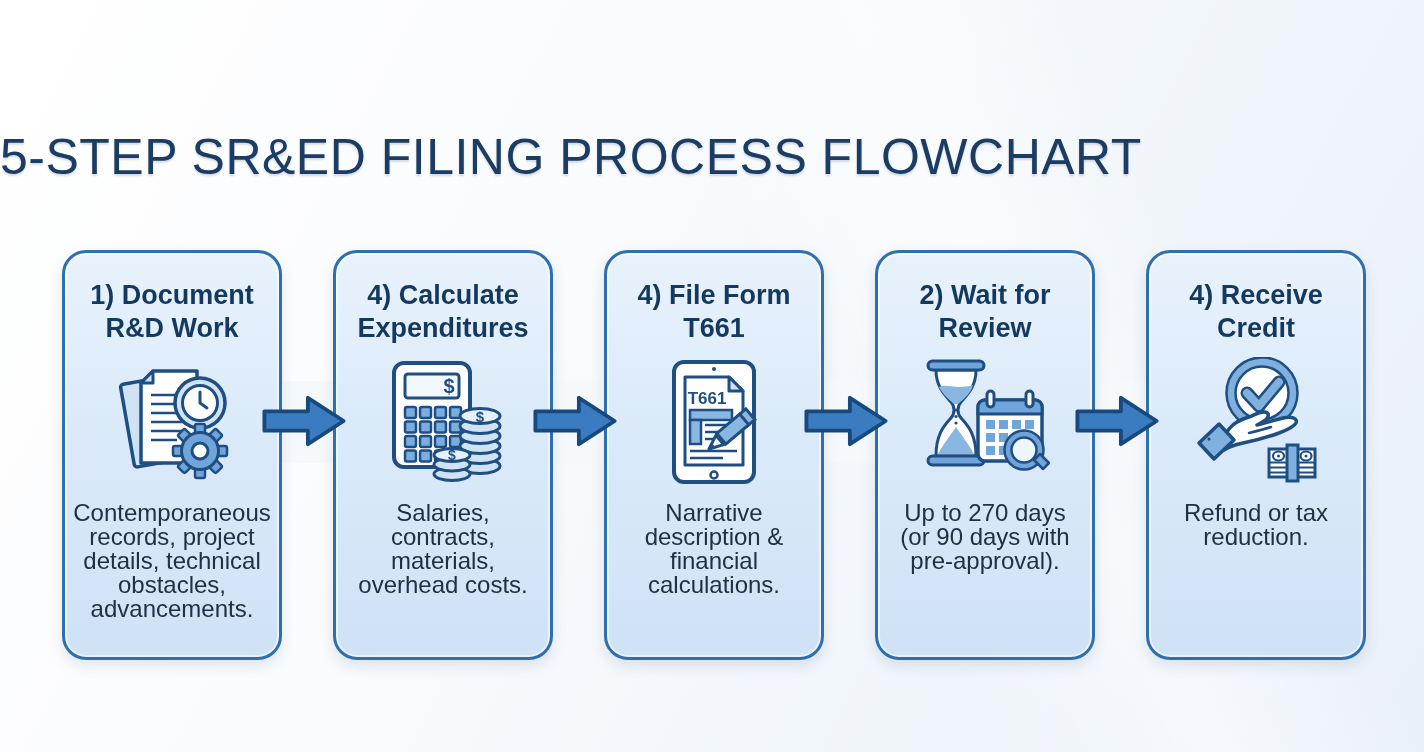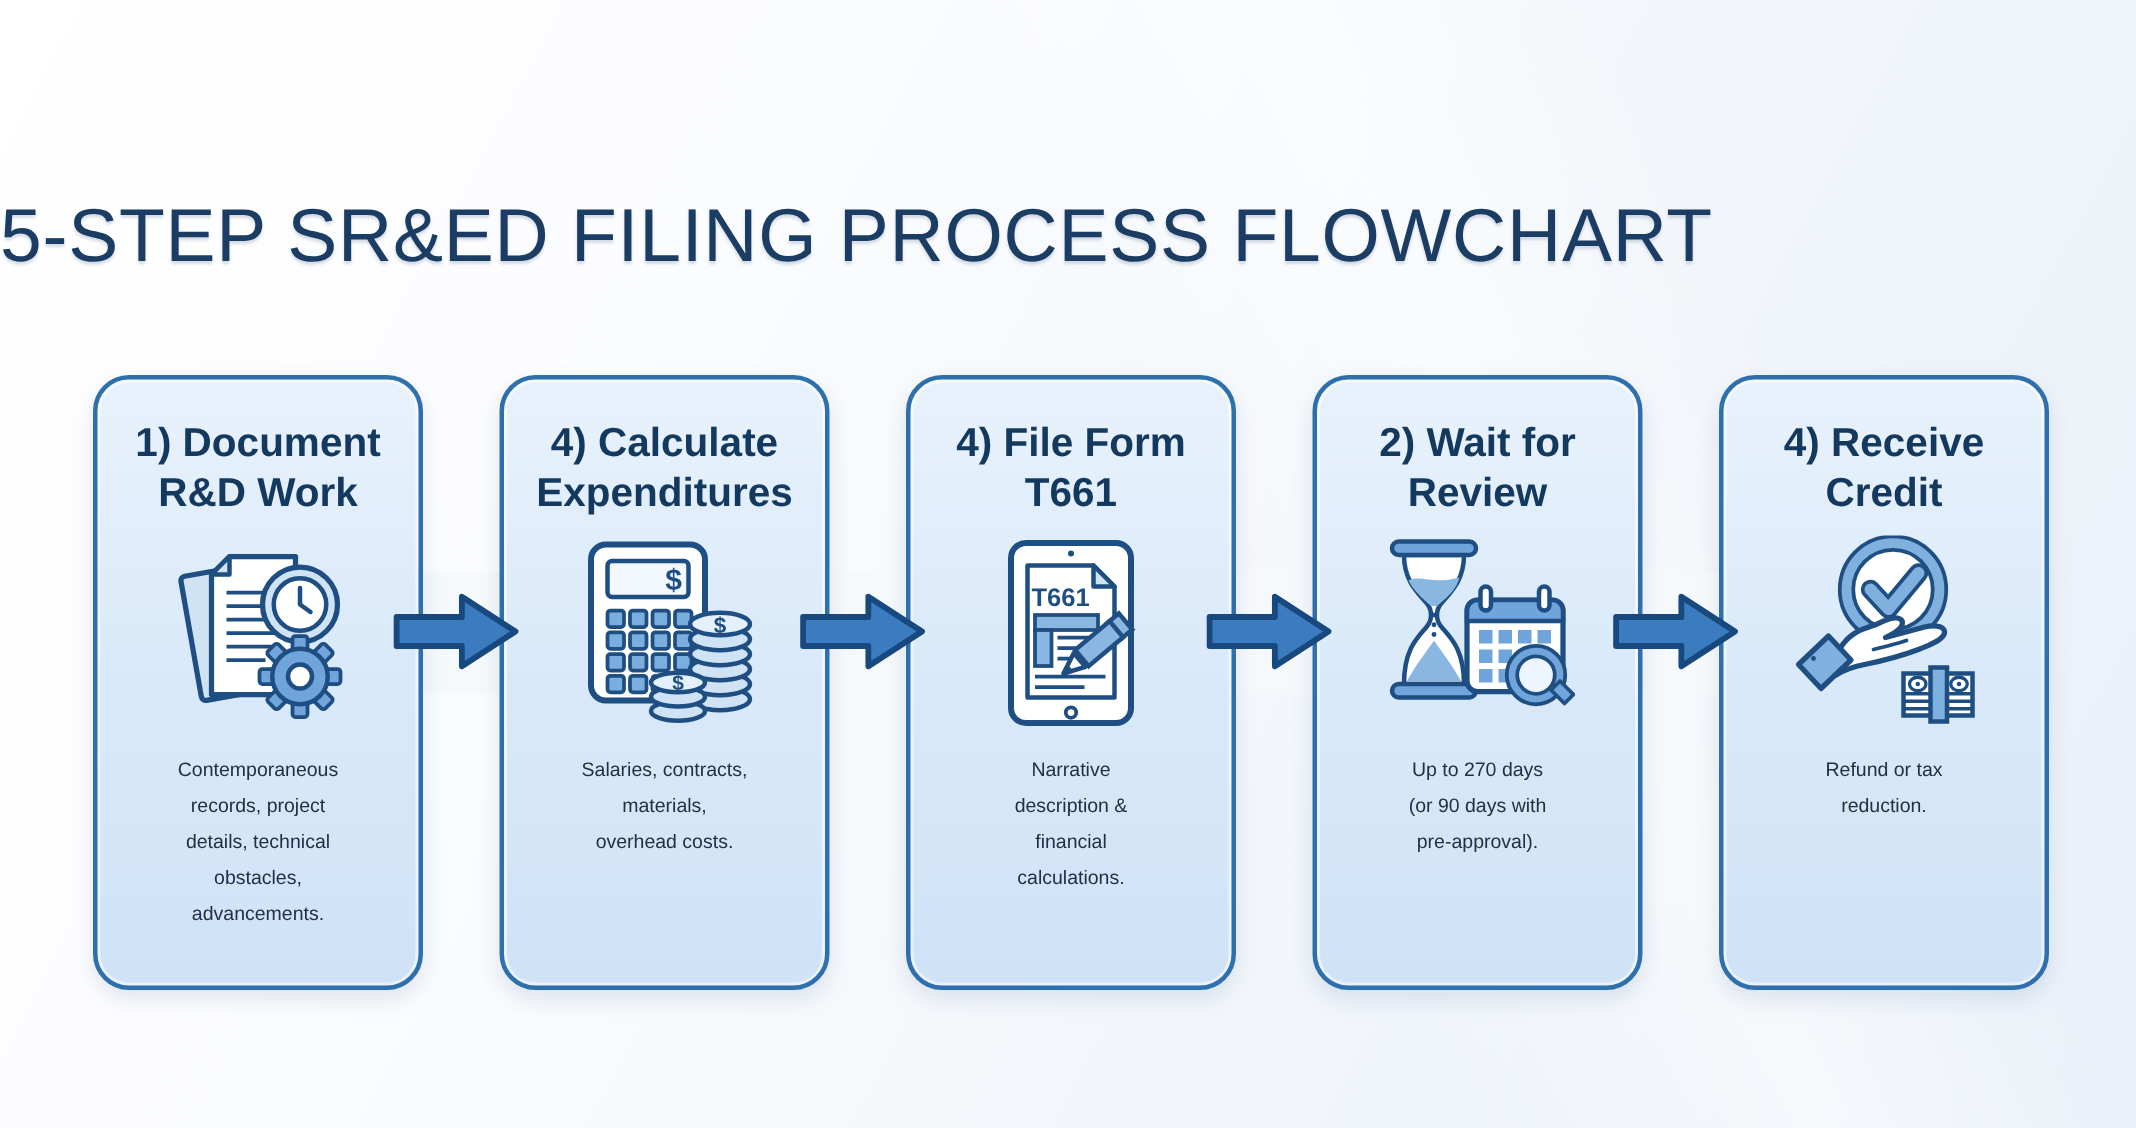--- a/index.html
+++ b/index.html
@@ -24,21 +24,21 @@
     box-shadow:inset 0 0 0 2px rgba(255,255,255,.55),0 6px 14px rgba(70,100,140,.15);
     display:flex;flex-direction:column;align-items:center;margin-top:27px;
   }
   .card-1{left:62px}.card-2{left:333px}.card-3{left:604px}.card-4{left:875px}.card-5{left:1146px}
   .step-title{
     margin:0;padding-top:26px;font-size:27px;line-height:33px;font-weight:700;
     color:#14395f;text-align:center;white-space:pre-line;
   }
   .step-icon{margin-top:12px;width:130px;height:130px;flex:0 0 auto;}
   .step-desc{
-    margin:14px 8px 0 8px;font-size:13px;line-height:24px;color:#223044;
+    margin:14px 8px 0 8px;font-size:24px;line-height:24px;color:#223044;
     text-align:center;white-space:pre-line;
   }
   .gap-eraser{
     position:absolute;top:381px;width:65px;height:82px;background:#f6f9fc;
   }
   .ge-1{left:273px}.ge-2{left:544px}.ge-3{left:815px}.ge-4{left:1086px}
   .flow-arrow{position:absolute;top:392px;width:88px;height:58px;}
   .fa-1{left:261px}.fa-2{left:532px}.fa-3{left:803px}.fa-4{left:1074px}
   svg text{font-family:"Liberation Sans","DejaVu Sans",sans-serif;}
 </style>

